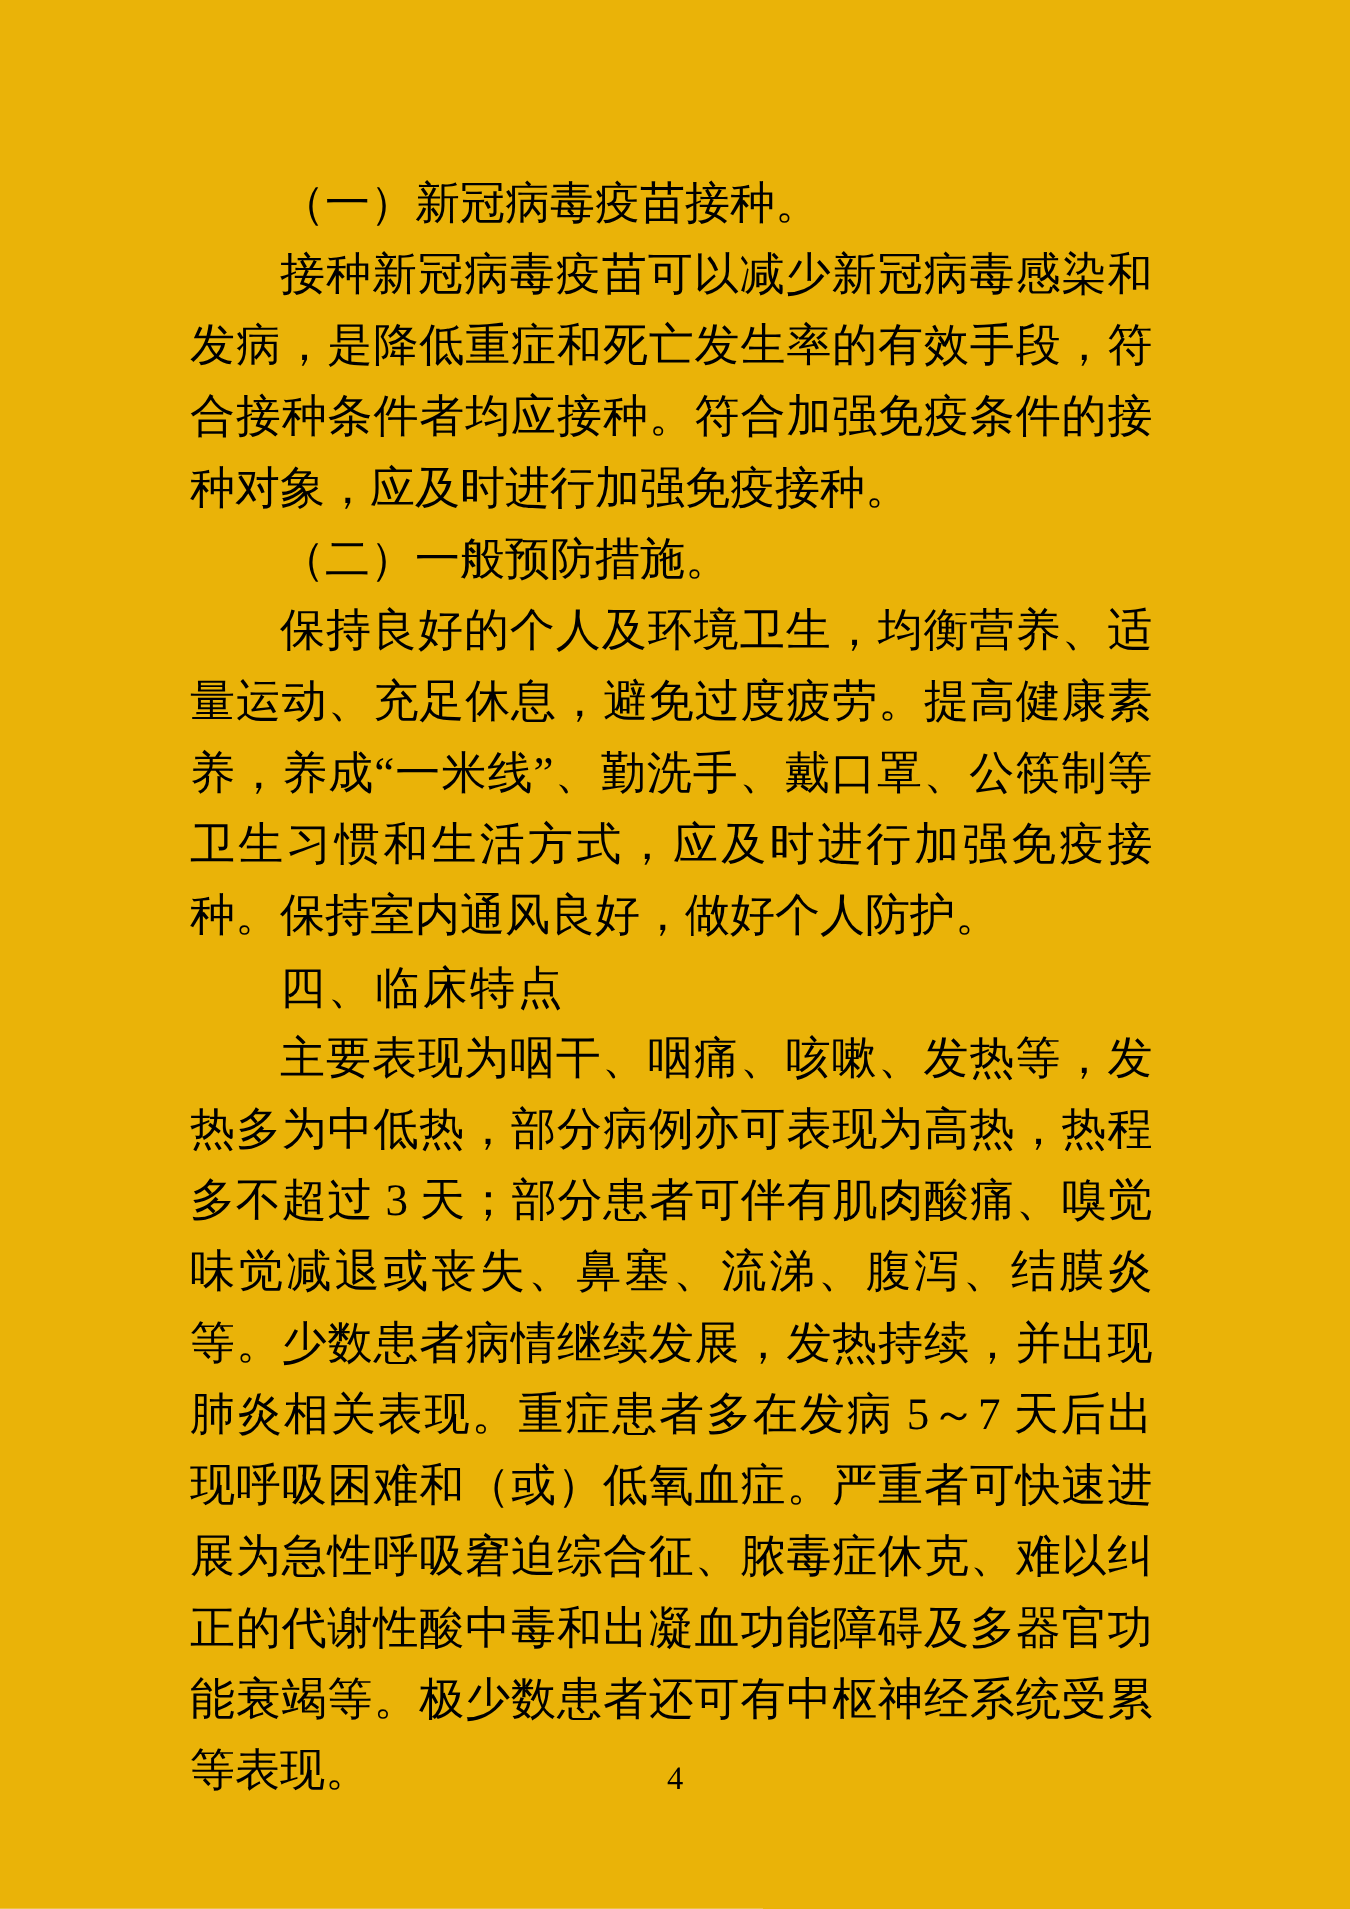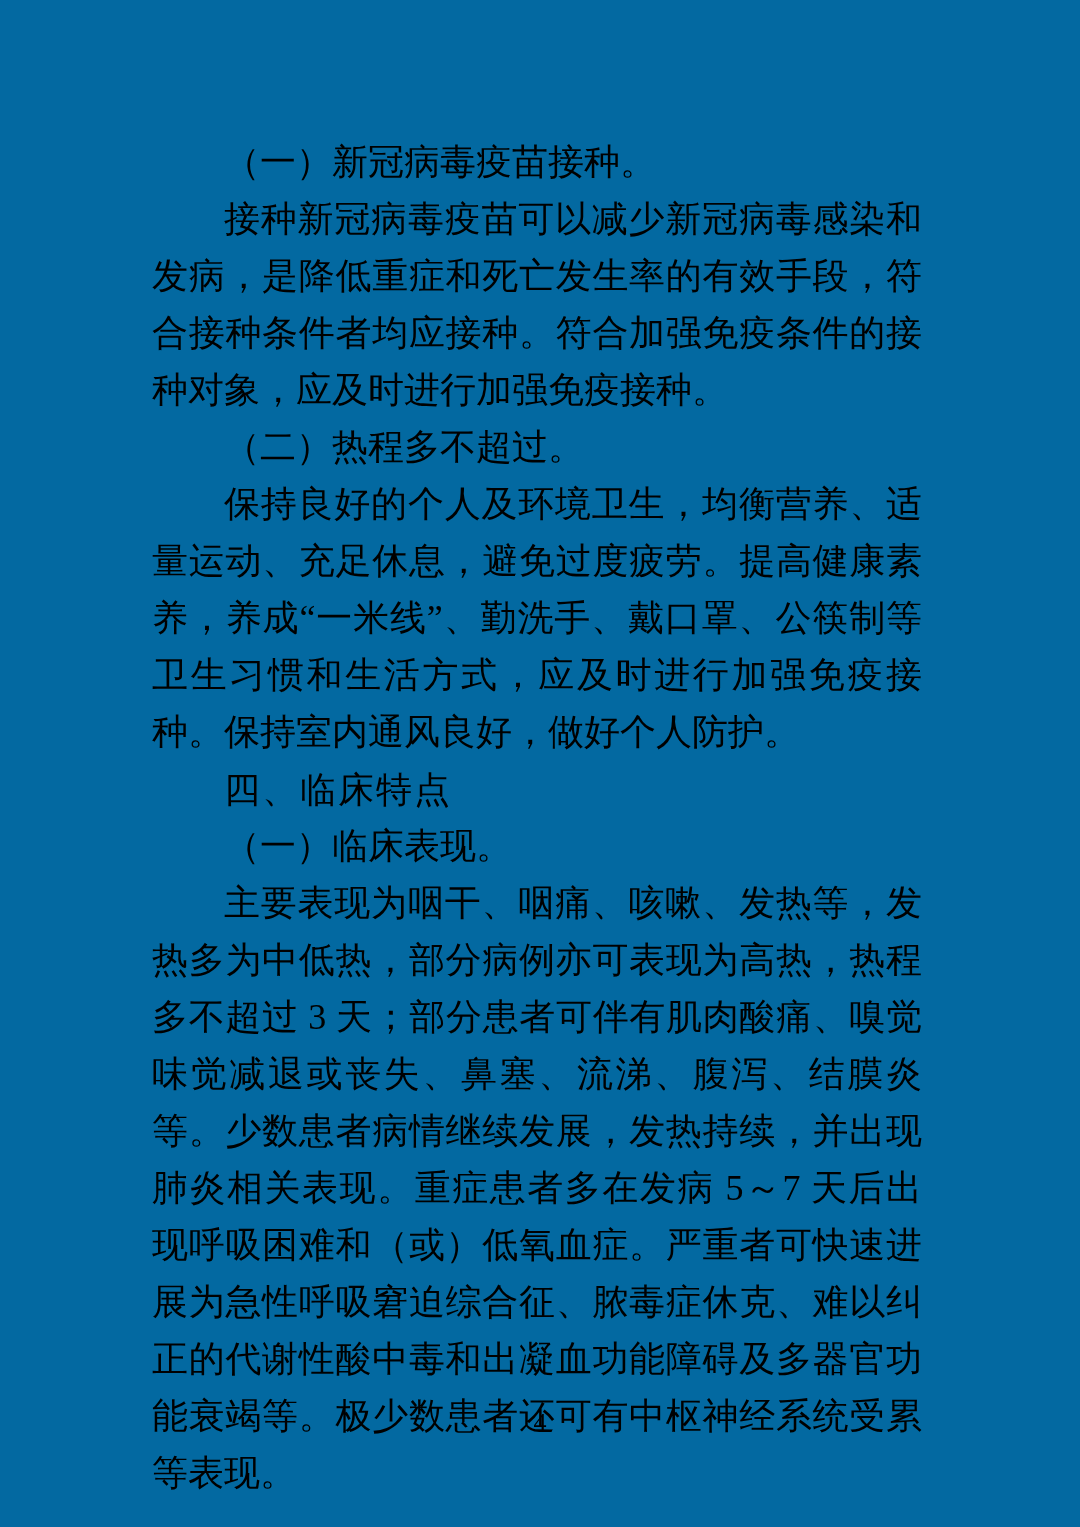--- a/index.html
+++ b/index.html
@@ -7,21 +7,21 @@
   body {
     width: 1080px;
     height: 1527px;
     position: relative;
     overflow: hidden;
     color: #000000;
   }
   .doc-page {
     position: absolute;
     inset: 0;
-    background: #0369a1;
+    background: #eab308;
   }
   .doc-text {
     position: absolute;
     left: 152px;
     top: 134px;
     width: 770px;
     font-family: "Liberation Serif", "DejaVu Serif", serif;
     font-size: 36px;
     line-height: 57px;
     text-align: justify;
@@ -50,22 +50,21 @@
   }
 </style>
 </head>
 <body>
 
 <div class="doc-page">
 
   <div class="doc-text">
     <div class="block subheading">（一）新冠病毒疫苗接种。</div>
     <div class="block paragraph">接种新冠病毒疫苗可以减少新冠病毒感染和发病，是降低重症和死亡发生率的有效手段，符合接种条件者均应接种。符合加强免疫条件的接种对象，应及时进行加强免疫接种。</div>
-    <div class="block subheading">（二）热程多不超过。</div>
+    <div class="block subheading">（二）一般预防措施。</div>
     <div class="block paragraph">保持良好的个人及环境卫生，均衡营养、适量运动、充足休息，避免过度疲劳。提高健康素养，养成“一米线”、勤洗手、戴口罩、公筷制等卫生习惯和生活方式，应及时进行加强免疫接种。保持室内通风良好，做好个人防护。</div>
     <div class="block heading">四、临床特点</div>
-    <div class="block subheading">（一）临床表现。</div>
     <div class="block paragraph">主要表现为咽干、咽痛、咳嗽、发热等，发热多为中低热，部分病例亦可表现为高热，热程多不超过 3 天；部分患者可伴有肌肉酸痛、嗅觉味觉减退或丧失、鼻塞、流涕、腹泻、结膜炎等。少数患者病情继续发展，发热持续，并出现肺炎相关表现。重症患者多在发病 5～7 天后出现呼吸困难和（或）低氧血症。严重者可快速进展为急性呼吸窘迫综合征、脓毒症休克、难以纠正的代谢性酸中毒和出凝血功能障碍及多器官功能衰竭等。极少数患者还可有中枢神经系统受累等表现。</div>
   </div>
 
   <div class="page-number">4</div>
 
 </div>
 
 </body></html>

